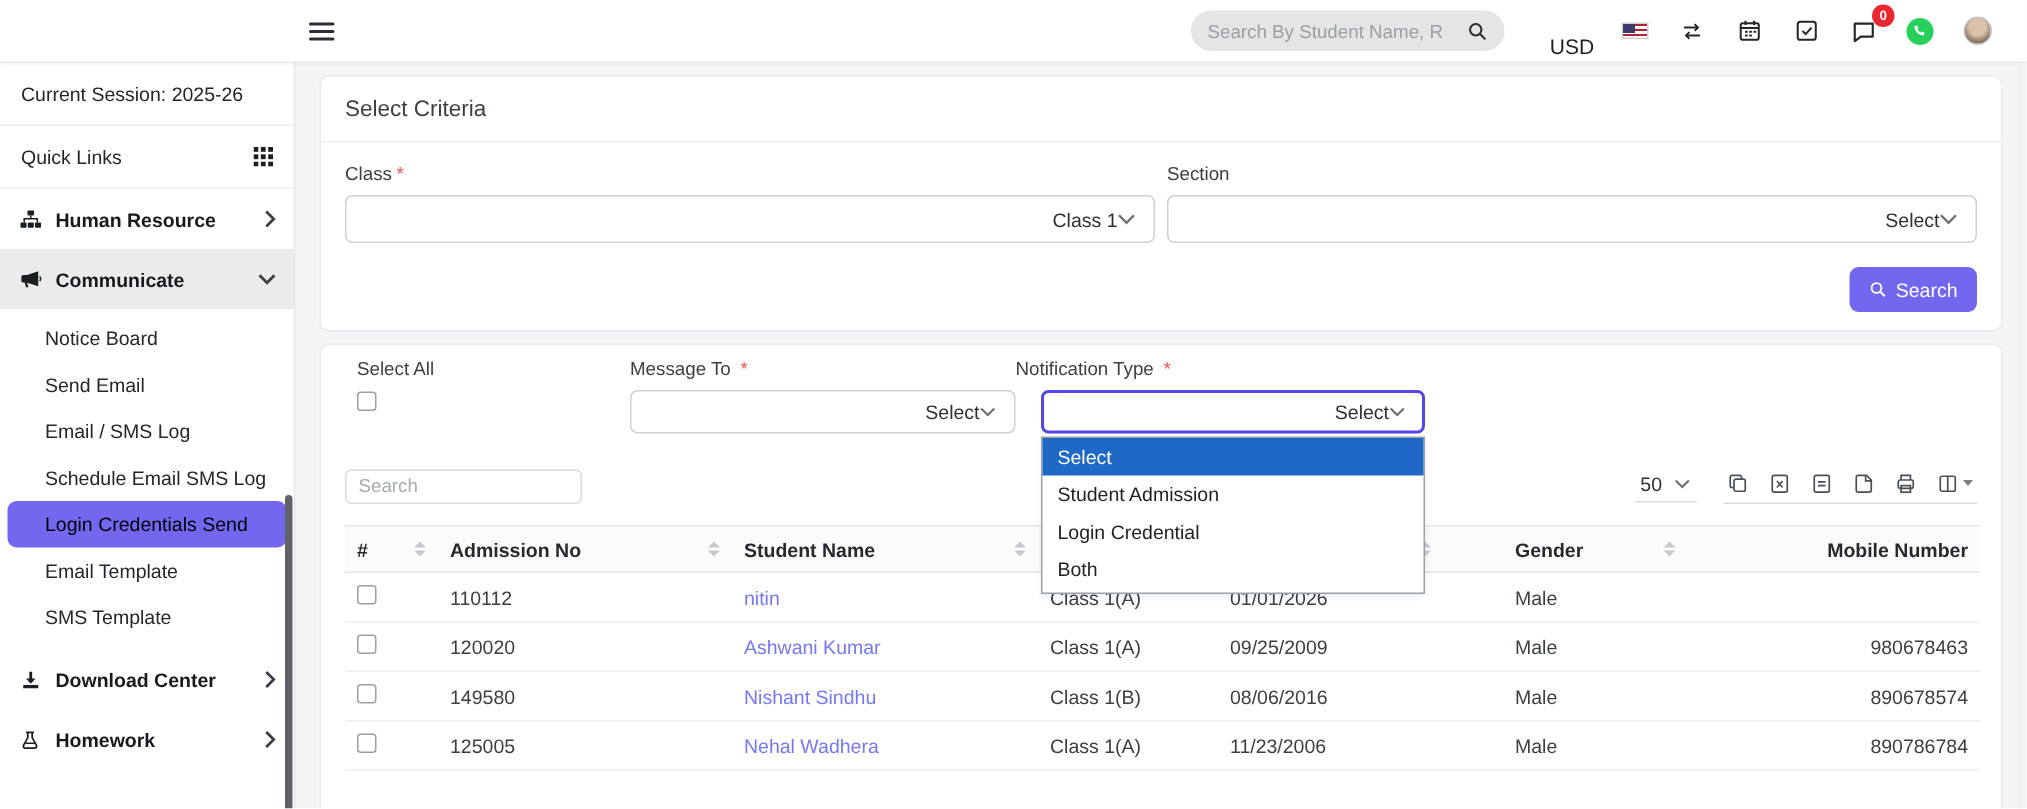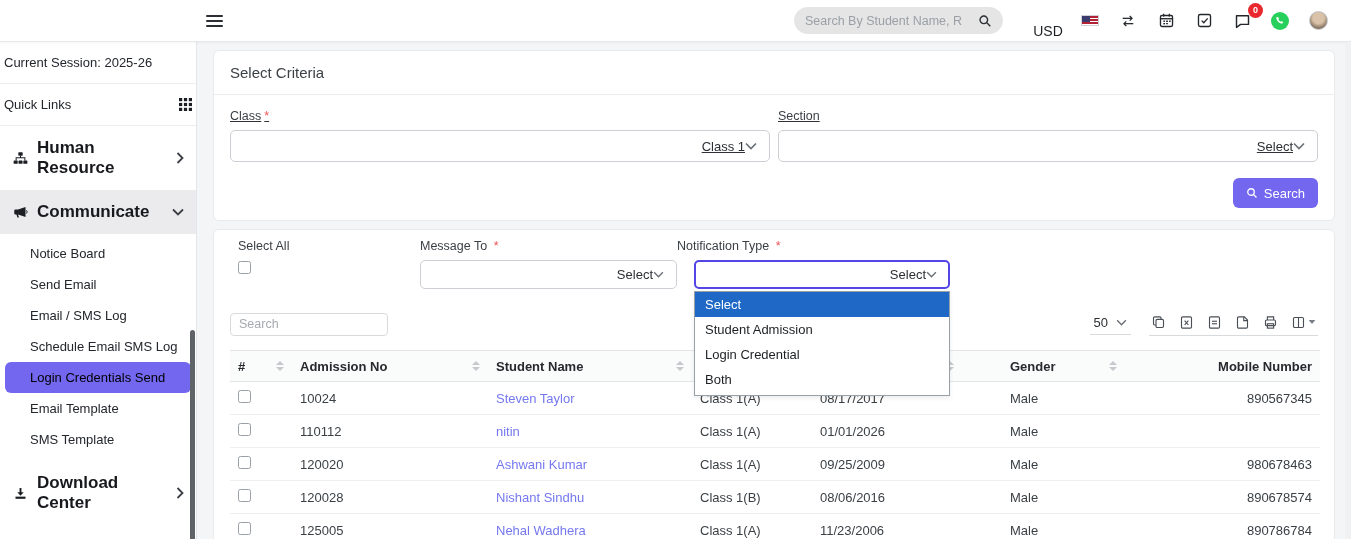--- a/index.html
+++ b/index.html
@@ -38,42 +38,42 @@
   }
   .wa-circle { width:18px; height:18px; border-radius:50%; background:#27cf5b; display:flex; align-items:center; justify-content:center; }
   .avatar { width:19px; height:19px; border-radius:50%; border:1px solid #c3c6ca;
     background: radial-gradient(circle at 50% 35%, #d9c2a7 0 40%, #8d7a68 70%, #5f5248 100%); }
 
   
   .sidebar {
     position:absolute; top:42px; left:0; bottom:0; width:197px; background:#fff;
     border-right:1px solid #e3e5e8; z-index:30; overflow:hidden;
   }
-  .side-row { padding:13px 4px; font-size:13px; color:#23262b; }
+  .side-row { padding:13px 14px; font-size:13px; color:#23262b; }
   .side-divider { height:1px; background:#ededef; margin:0; }
   .quick-links { display:flex; align-items:center; justify-content:space-between; cursor:pointer; }
   .nav-group { display:flex; align-items:center; gap:9px; padding:12px 12px; cursor:pointer; }
-  .nav-group .glabel { font-weight:bold; font-size:17px; color:#17191d; flex:1; }
+  .nav-group .glabel { font-weight:bold; font-size:13px; color:#17191d; flex:1; }
   .nav-group .gicon { width:16px; height:16px; display:flex; align-items:center; justify-content:center; color:#1b1e22; }
   .nav-group .chev { color:#3b3f45; display:flex; }
   .nav-group.expanded { background:#ebebee; }
   .submenu { padding:4px 0 6px 0; }
   .sub-item { padding:8px 10px 8px 30px; font-size:13px; color:#23262b; cursor:pointer; }
   .sub-item.active { background:#7367f0; color:#000000; margin:0 5px; padding-left:25px; border-radius:6px; }
   .side-scroll-thumb { position:absolute; right:1px; top:288px; width:5px; height:230px; background:#5f6368; border-radius:3px; }
 
   
   .main { position:absolute; top:42px; left:197px; right:0; bottom:0; background:#f4f5f7; padding:8px 16px 0 16px; overflow:hidden; }
   .card { background:#fff; border:1px solid #e9eaec; border-radius:6px; }
 
   .criteria-card { margin-bottom:8px; }
   .card-header { padding:13px 16px; border-bottom:1px solid #ececee; }
   .card-title { font-size:15px; font-weight:normal; color:#3c4146; }
   .card-body { padding:14px 16px 12px 16px; }
-  .fields-grid { display:grid; grid-template-columns:1fr 1fr; gap:8px;text-decoration:underline; }
+  .fields-grid { display:grid; grid-template-columns:1fr 1fr; gap:8px; }
   .field-label { font-size:12.5px; color:#3a3f44; margin-bottom:7px; display:block; }
   .req { color:#ea5455; margin-left:3px; }
   .selectbox {
     height:32px; border:1px solid #ccd0d4; border-radius:5px; background:#fff; display:flex; align-items:center;
     padding:0 12px; font-size:13px; color:#2b2f33; justify-content:flex-end; cursor:pointer;
   }
   .selectbox .caret { color:#6a6f75; display:flex; }
   .btn-row { display:flex; justify-content:flex-end; margin-top:16px; }
   .search-btn {
     background:#7367f0; color:#fff; border:none; border-radius:6px; height:30px; padding:0 13px;
@@ -508,48 +508,39 @@
               <th class="col-mobile">
                 <div class="thw">
                   <span>Mobile Number</span>
                 </div>
               </th>
             </tr>
         </thead>
         <tbody>
             <tr>
               <td class="col-hash"><span class="checkbox"></span></td>
-              <td class="col-admission">10024</td>
-              <td class="col-name"><a class="stud-link">Steven Taylor</a></td>
-              <td class="col-class">Class 1(A)</td>
-              <td class="col-dob">08/17/2017</td>
-              <td class="col-gender">Male</td>
-              <td class="col-mobile">890567345</td>
-            </tr>
-            <tr>
-              <td class="col-hash"><span class="checkbox"></span></td>
               <td class="col-admission">110112</td>
               <td class="col-name"><a class="stud-link">nitin</a></td>
               <td class="col-class">Class 1(A)</td>
               <td class="col-dob">01/01/2026</td>
               <td class="col-gender">Male</td>
               <td class="col-mobile"></td>
             </tr>
             <tr>
               <td class="col-hash"><span class="checkbox"></span></td>
               <td class="col-admission">120020</td>
               <td class="col-name"><a class="stud-link">Ashwani Kumar</a></td>
               <td class="col-class">Class 1(A)</td>
               <td class="col-dob">09/25/2009</td>
               <td class="col-gender">Male</td>
               <td class="col-mobile">980678463</td>
             </tr>
             <tr>
               <td class="col-hash"><span class="checkbox"></span></td>
-              <td class="col-admission">120028</td>
+              <td class="col-admission">149580</td>
               <td class="col-name"><a class="stud-link">Nishant Sindhu</a></td>
               <td class="col-class">Class 1(B)</td>
               <td class="col-dob">08/06/2016</td>
               <td class="col-gender">Male</td>
               <td class="col-mobile">890678574</td>
             </tr>
             <tr>
               <td class="col-hash"><span class="checkbox"></span></td>
               <td class="col-admission">125005</td>
               <td class="col-name"><a class="stud-link">Nehal Wadhera</a></td>

